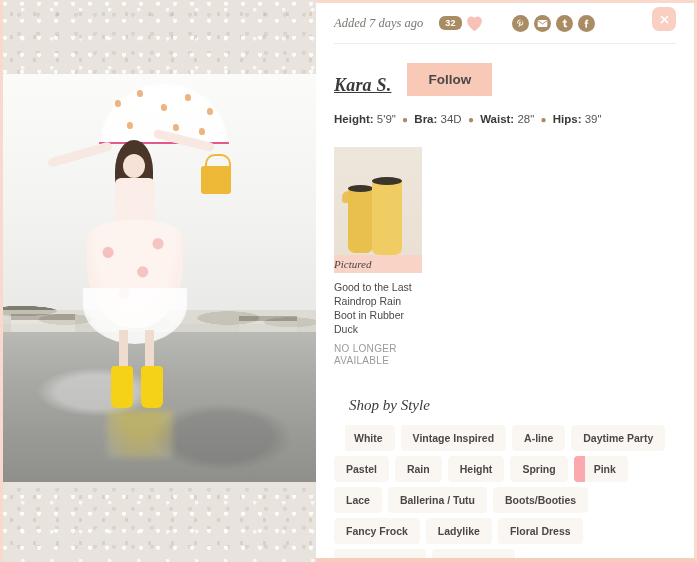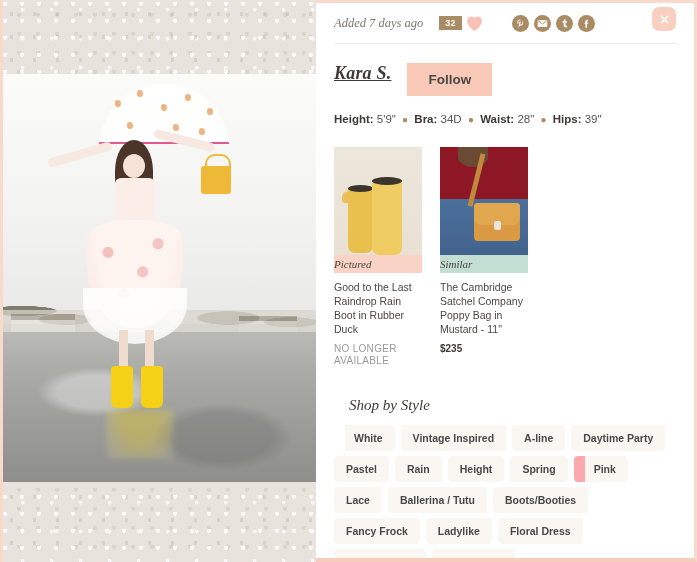--- a/index.html
+++ b/index.html
@@ -171,42 +171,42 @@
   .added-txt {
     font-family: "Liberation Serif", serif;
     font-style: italic;
     font-size: 12.5px;
     color: #7b7670;
     white-space: nowrap;
   }
   .love-wrap { display:flex; align-items:center; gap:3px; margin-left:6px; }
   .love-count {
     background:#a98b64; color:#fff; font-size:9px; font-weight:bold;
-    padding:2px 6px; border-radius:0; line-height:1.2;
+    padding:2px 6px; border-radius:6px; line-height:1.2;
     letter-spacing:.3px;
   }
   .heart { width:19px; height:17px; display:block; }
 
   .share-icons { display:flex; gap:5px; margin-left:18px; }
   .sicon {
     width:17px; height:17px; border-radius:50%; background:#a98b64;
     display:flex; align-items:center; justify-content:center;
     color:#fff; font-size:10px; font-weight:bold;
     font-family:"Liberation Serif", serif;
   }
   .sicon svg { display:block; }
 
   .close-btn {
     position:absolute; right:0px; top:4px;
     width:24px; height:24px; border-radius:7px; background:#f9cfc1;
     display:flex; align-items:center; justify-content:center; cursor:pointer;
   }
 
   
-  .profile { display:flex; align-items:flex-start; gap:16px; margin-top:19px; }
+  .profile { display:flex; align-items:flex-end; gap:16px; margin-top:19px; }
   .uname {
     font-family:"Liberation Serif", serif;
     font-style:italic; font-weight:bold; font-size:18px;
     color:#3c3a38; text-decoration:underline; cursor:pointer;
     letter-spacing:.2px;
   }
   .follow-btn {
     background:#f9c9b8; color:#4a4846;
     font-size:13.5px; font-weight:bold;
     padding:9px 21px; border:none; cursor:pointer;
@@ -391,34 +391,20 @@
           <span class="boot b1"></span>
           <span class="btop1"></span>
           <span class="boot b2"></span>
           <span class="btop2"></span>
           <span class="ribbon ribbon-pictured">Pictured</span>
         </div>
         <div class="ptitle">Good to the Last Raindrop Rain Boot in Rubber Duck</div>
         <div class="pstatus">NO LONGER AVAILABLE</div>
       </div>
 
-      <div class="card">
-        <div class="thumb thumb-bag">
-          <span class="tb-top"></span>
-          <span class="tb-hair"></span>
-          <span class="tb-jeans"></span>
-          <span class="tb-strap"></span>
-          <span class="tb-bag"></span>
-          <span class="tb-flap"></span>
-          <span class="tb-clasp"></span>
-          <span class="ribbon ribbon-similar">Similar</span>
-        </div>
-        <div class="ptitle">The Cambridge Satchel Company Poppy Bag in Mustard - 11"</div>
-        <div class="pprice">$235</div>
-      </div>
 
     </div>
 
     <div class="shop-title">Shop by Style</div>
     <div class="tags" id="tag-list">
         <span class="tag has-swatch">
           <span class="swatch" style="background: rgb(255, 255, 255);"></span>
           <span>White</span>
         </span>
         <span class="tag">

